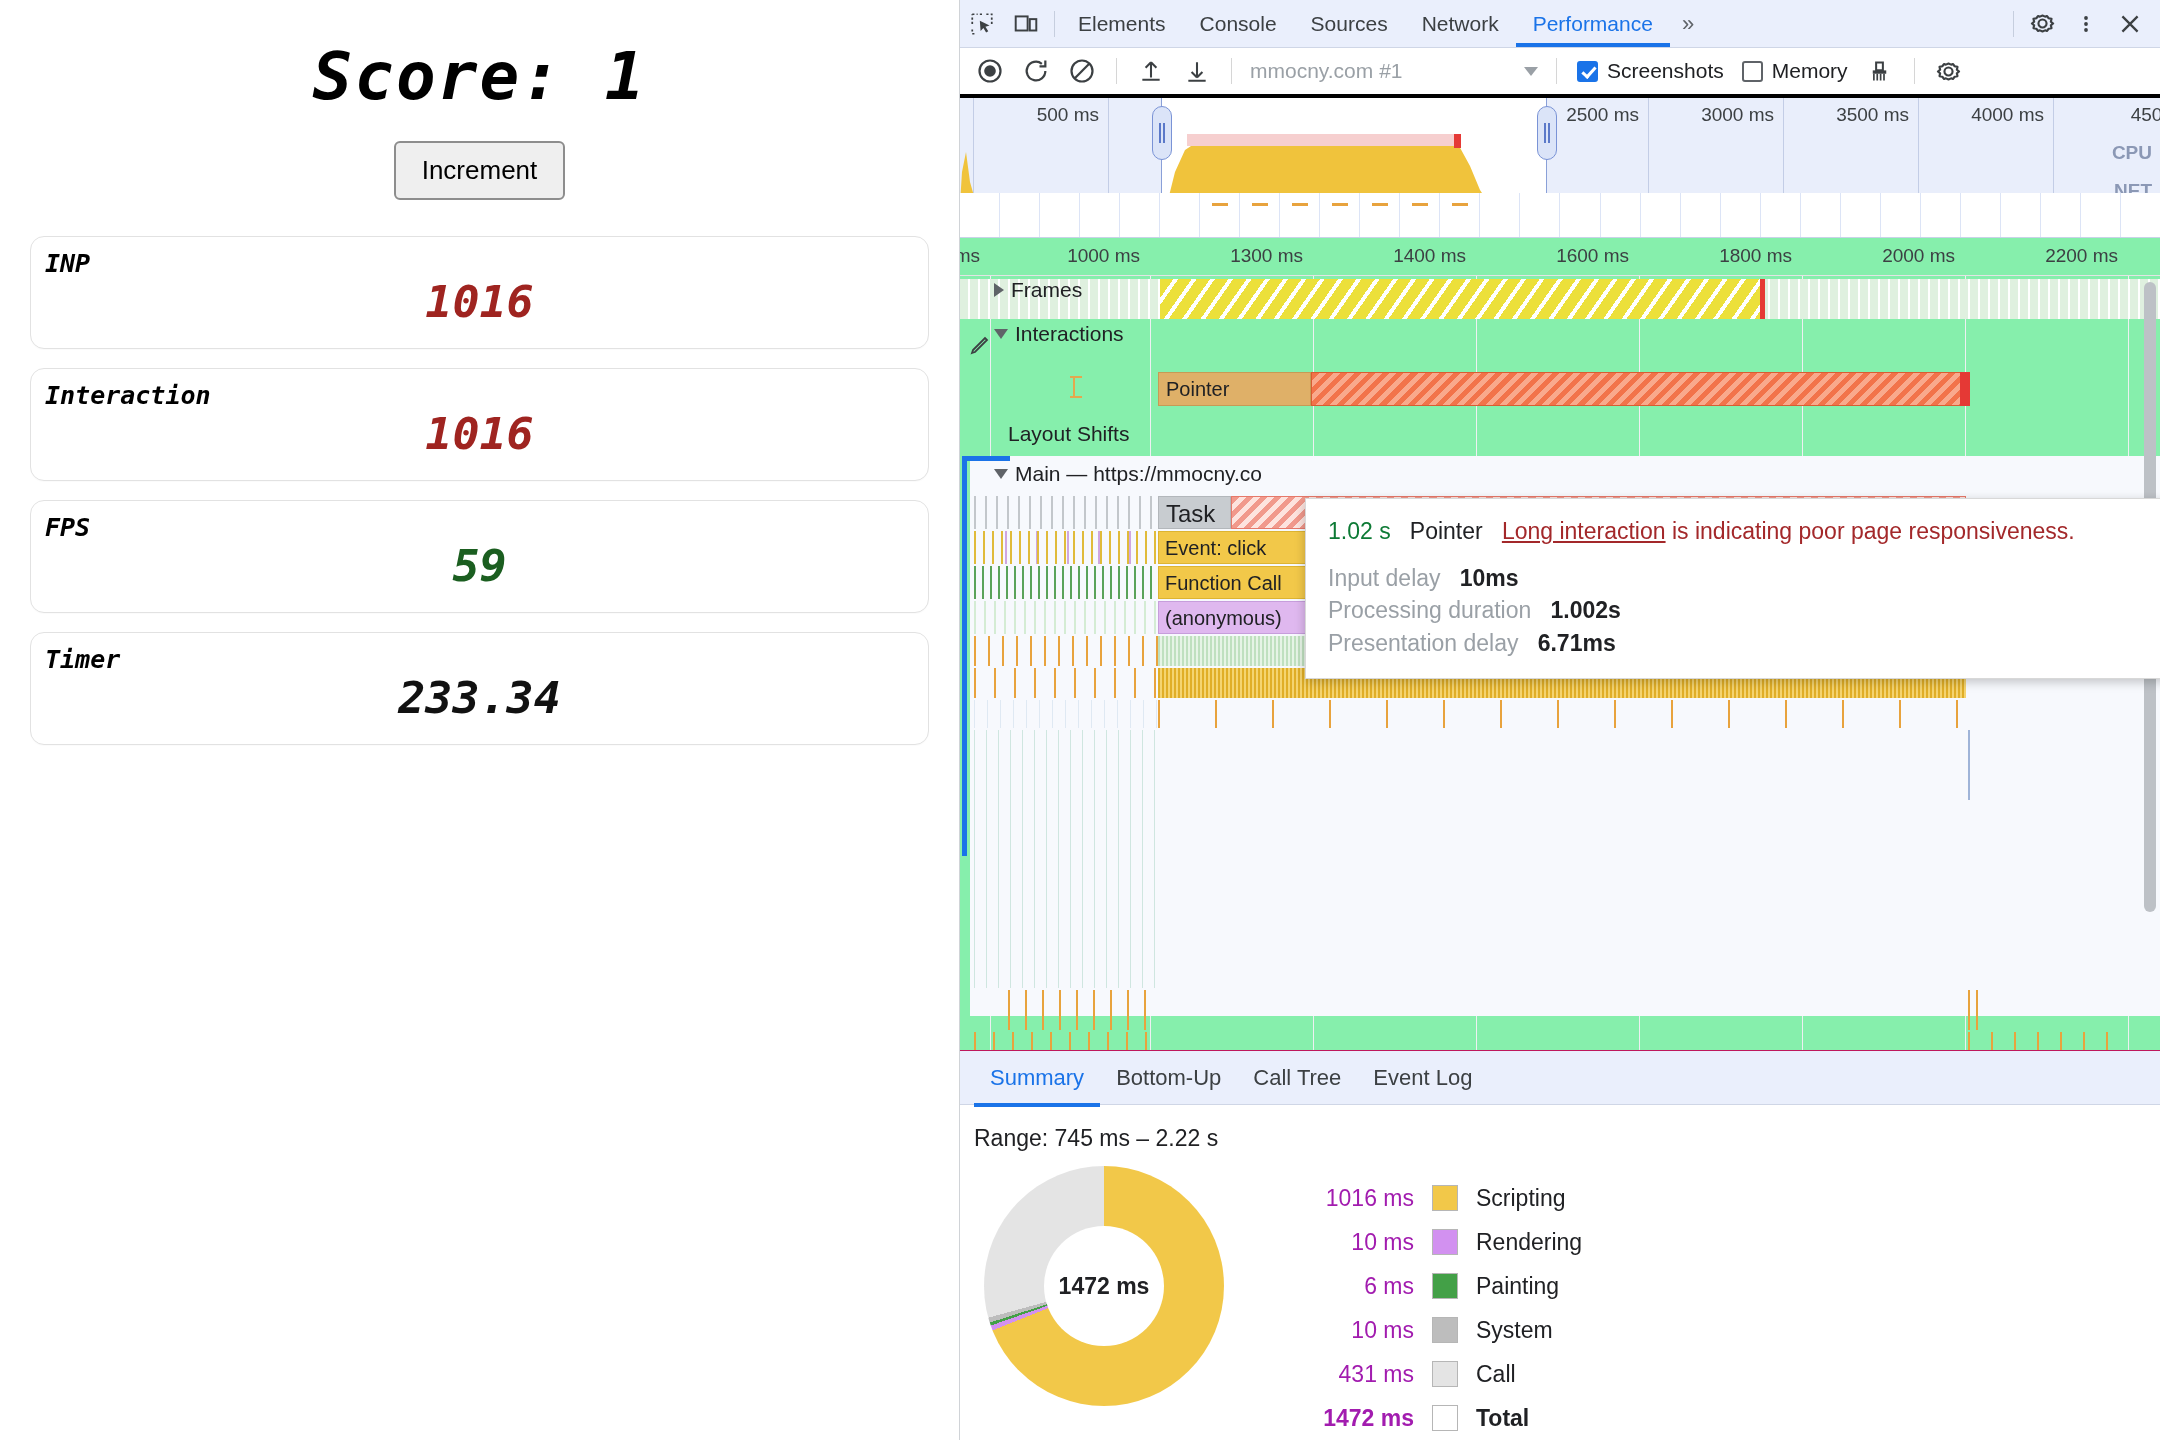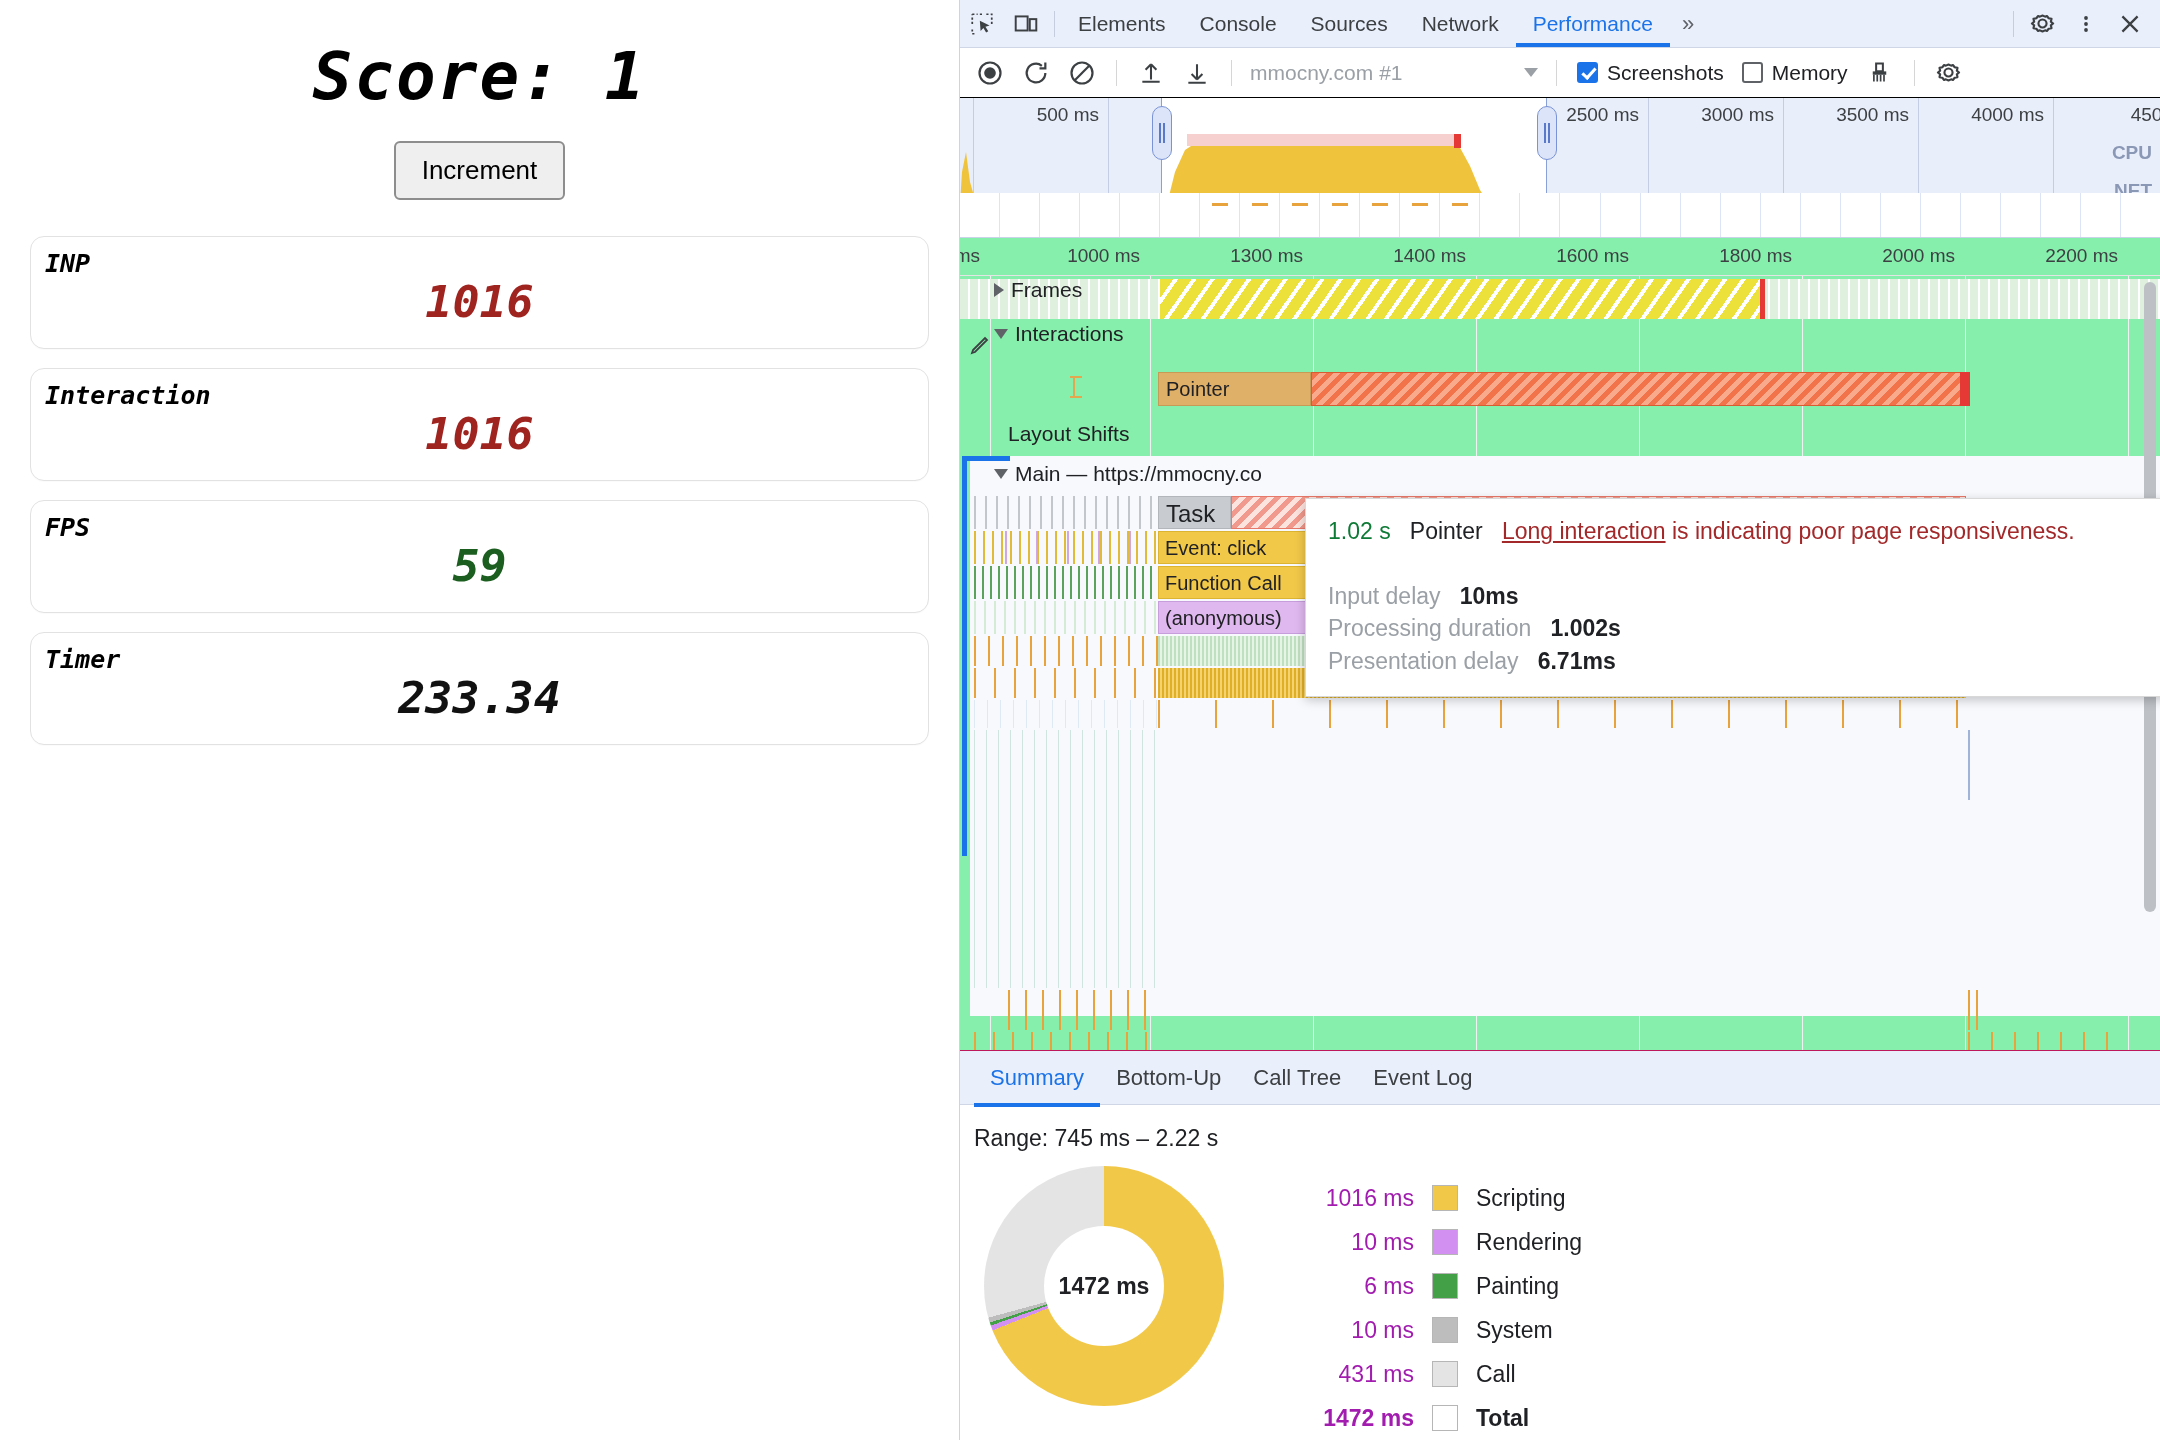--- a/index.html
+++ b/index.html
@@ -81,21 +81,21 @@
   .dt-tab.active::after {
     content: ""; position: absolute; left: 0; right: 0; bottom: 0;
     height: 4px; background: #1a73e8;
   }
   .chev { font-size: 22px; color: #5f6368; padding: 0 12px; cursor: pointer; }
   .tabbar-right { margin-left: auto; display: flex; align-items: center; padding-right: 8px; }
 
   
   .dt-toolbar {
     height: 50px; flex: 0 0 50px; background: #fff; display: flex; align-items: center;
-    border-bottom: 1px solid #000000; padding: 0 8px; gap: 2px;
+    border-bottom: 4px solid #000000; padding: 0 8px; gap: 2px;
   }
   .tb-sep { width: 1px; height: 26px; background: #d6d6d6; margin: 0 10px; }
   .target-sel {
     display: flex; align-items: center; min-width: 300px; height: 34px;
     padding: 0 6px; cursor: pointer; gap: 10px;
   }
   .target-name { color: #9aa0a6; font-size: 21px; flex: 1 1 auto; }
   .caret { width: 0; height: 0; border-left: 7px solid transparent; border-right: 7px solid transparent; border-top: 9px solid #9aa0a6; }
   .cb-wrap { display: flex; align-items: center; gap: 9px; cursor: pointer; padding: 0 8px; }
   .cb {
@@ -209,21 +209,21 @@
   .scroll-bar {
     position: absolute; right: 4px; width: 12px; border-radius: 6px; background: #bdc1c6;
   }
 
   
   .tooltip {
     position: absolute; background: #fff; border: 1px solid #d8d8d8;
     box-shadow: 0 3px 10px rgba(0,0,0,.22); z-index: 40;
     padding: 16px 22px 18px 22px; font-size: 23px; line-height: 1.42;
   }
-  .tt-head { white-space: nowrap; margin-bottom: 32px; }
+  .tt-head { white-space: nowrap; margin-bottom: 14px; }
   .tt-time { color: #0d7a35; }
   .tt-name { color: #202124; }
   .tt-msg { color: #a3282a; }
   .tt-link { color: #a3282a; text-decoration: underline; cursor: pointer; }
   .tt-row { white-space: nowrap; }
   .tt-key { color: #9aa0a6; }
   .tt-val { color: #202124; font-weight: 600; }
 
   
   .dt-bottom { flex: 0 0 370px; display: flex; flex-direction: column; background: #fff; }

